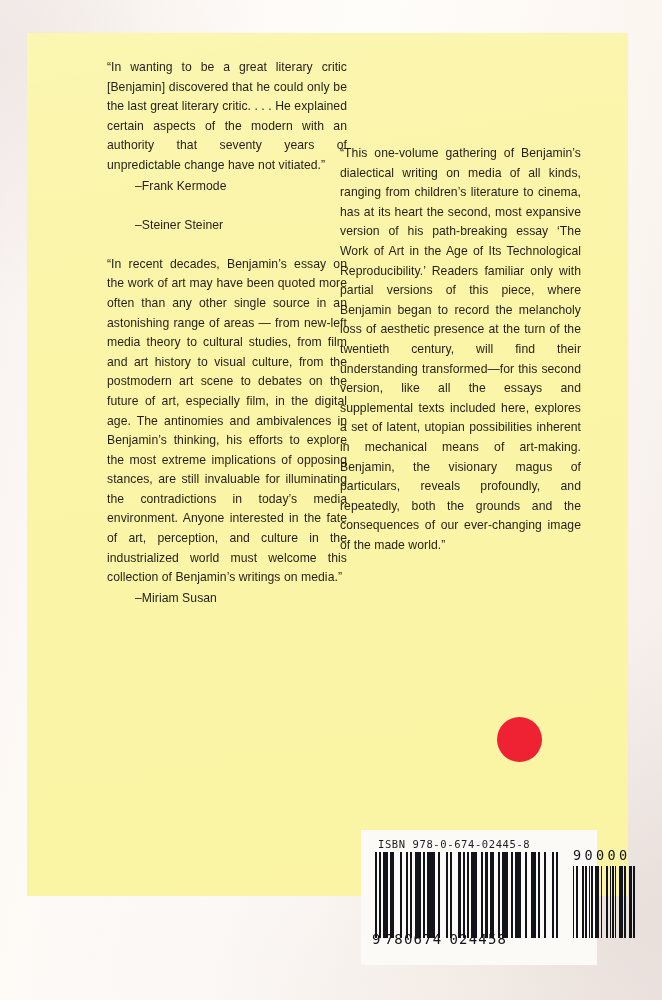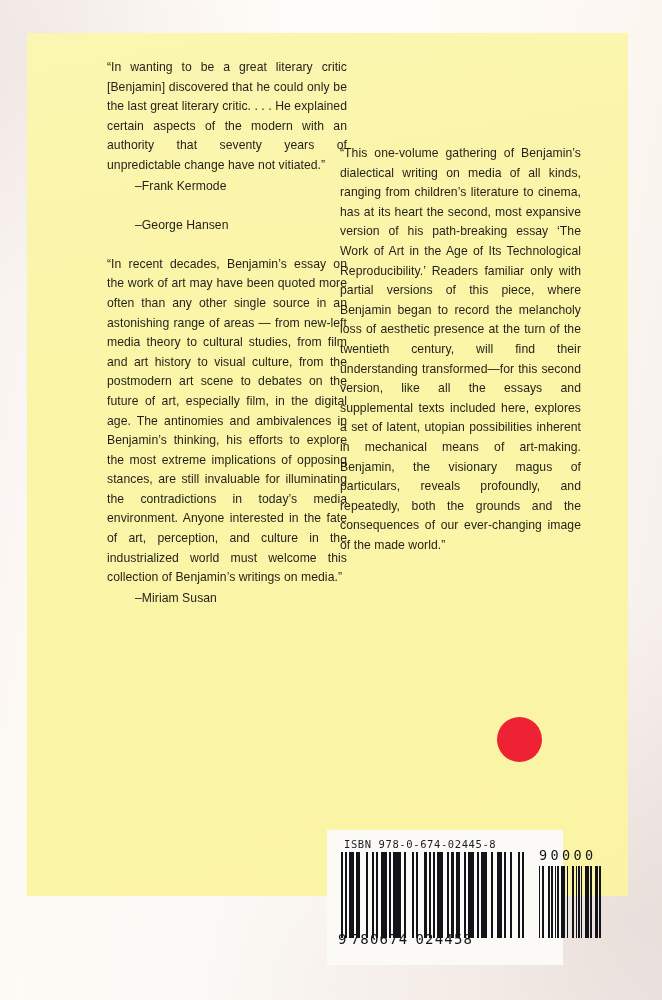--- a/index.html
+++ b/index.html
@@ -92,21 +92,21 @@
     top: 717px;
     width: 45px;
     height: 45px;
     border-radius: 50%;
     background: #ee2233;
   }
 
   
   #barcode-box {
     position: absolute;
-    left: 327px;
+    left: 361px;
     top: 830px;
     width: 236px;
     height: 135px;
     background: #fbfaf6;
   }
 
   #isbn-label {
     position: absolute;
     left: 17px;
     top: 8px;
@@ -168,21 +168,21 @@
   <div class="quote-col" id="col-left">
 
     <div class="quote-block">
       <p class="quote-text">“In wanting to be a great literary critic [Benjamin] discovered that he could only be the last great literary critic. . . . He explained certain aspects of the modern with an authority that seventy years of unpredictable change have not vitiated.”</p>
       <p class="attribution">–Frank Kermode</p>
     </div>
 
     <div class="gap"></div>
 
     <div class="quote-block">
-      <p class="attribution">–George Hansen</p>
+      <p class="attribution">–Steiner Steiner</p>
     </div>
 
     <div class="gap"></div>
 
     <div class="quote-block">
       <p class="quote-text">“In recent decades, Benjamin’s essay on the work of art may have been quoted more often than any other single source in an astonishing range of areas — from new-left media theory to cultural studies, from film and art history to visual culture, from the postmodern art scene to debates on the future of art, especially film, in the digital age. The antinomies and ambivalences in Benjamin’s thinking, his efforts to explore the most extreme implications of opposing stances, are still invaluable for illuminating the contradictions in today’s media environment. Anyone interested in the fate of art, perception, and culture in the industrialized world must welcome this collection of Benjamin’s writings on media.”</p>
       <p class="attribution">–Miriam Susan</p>
     </div>
 
   </div>

